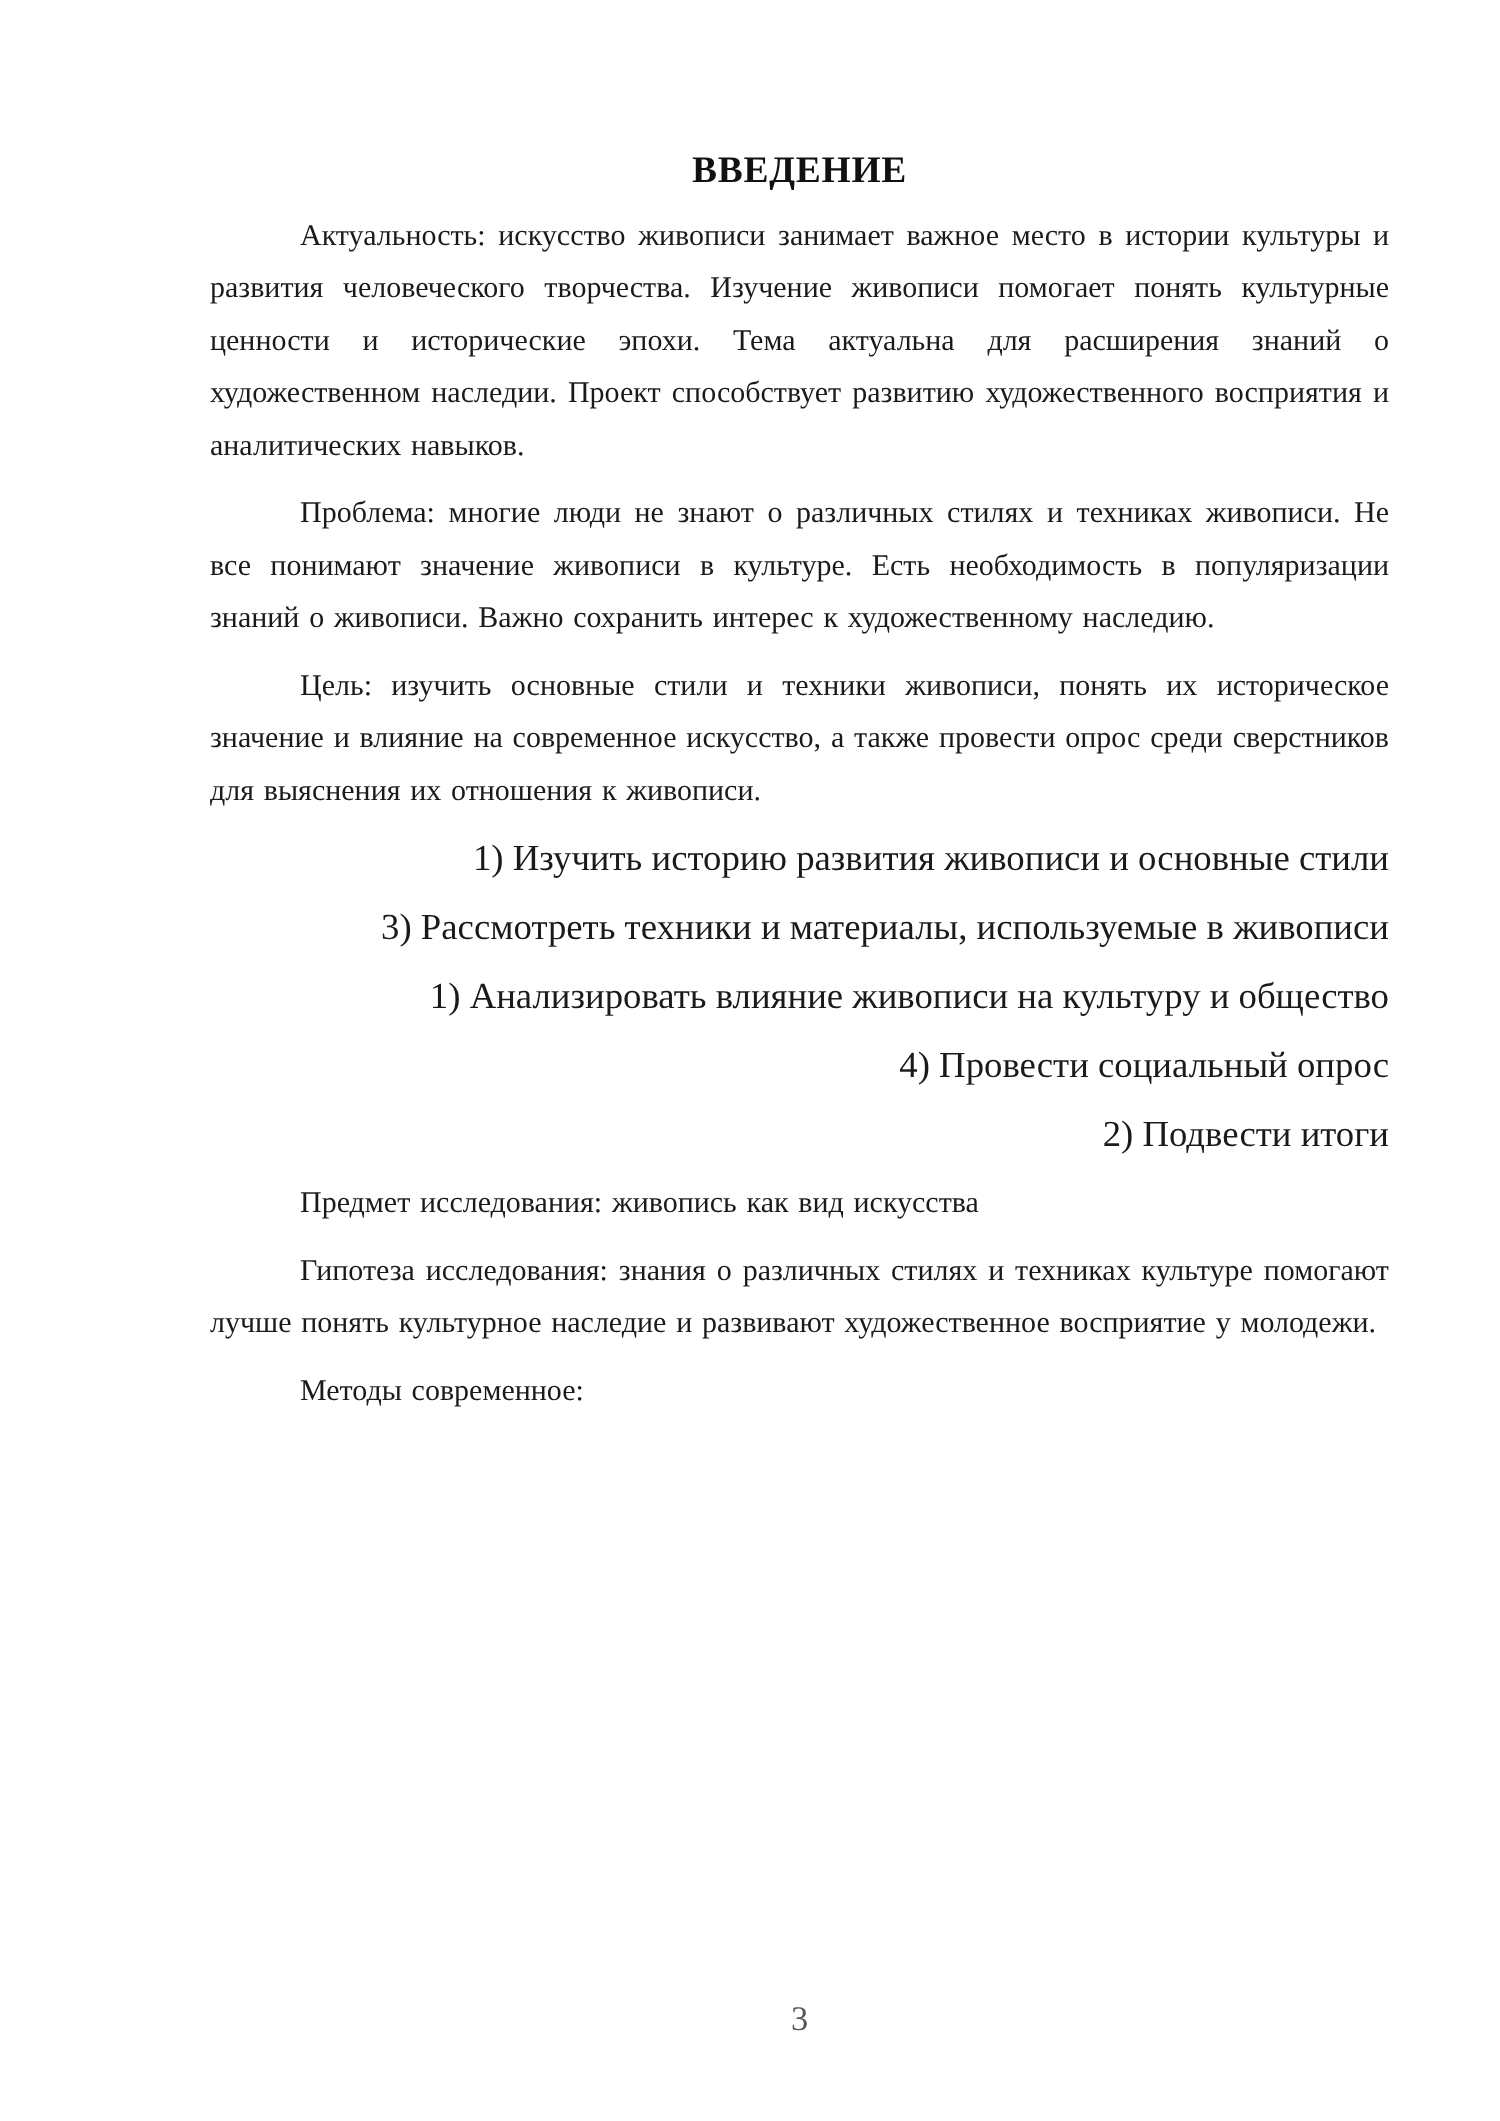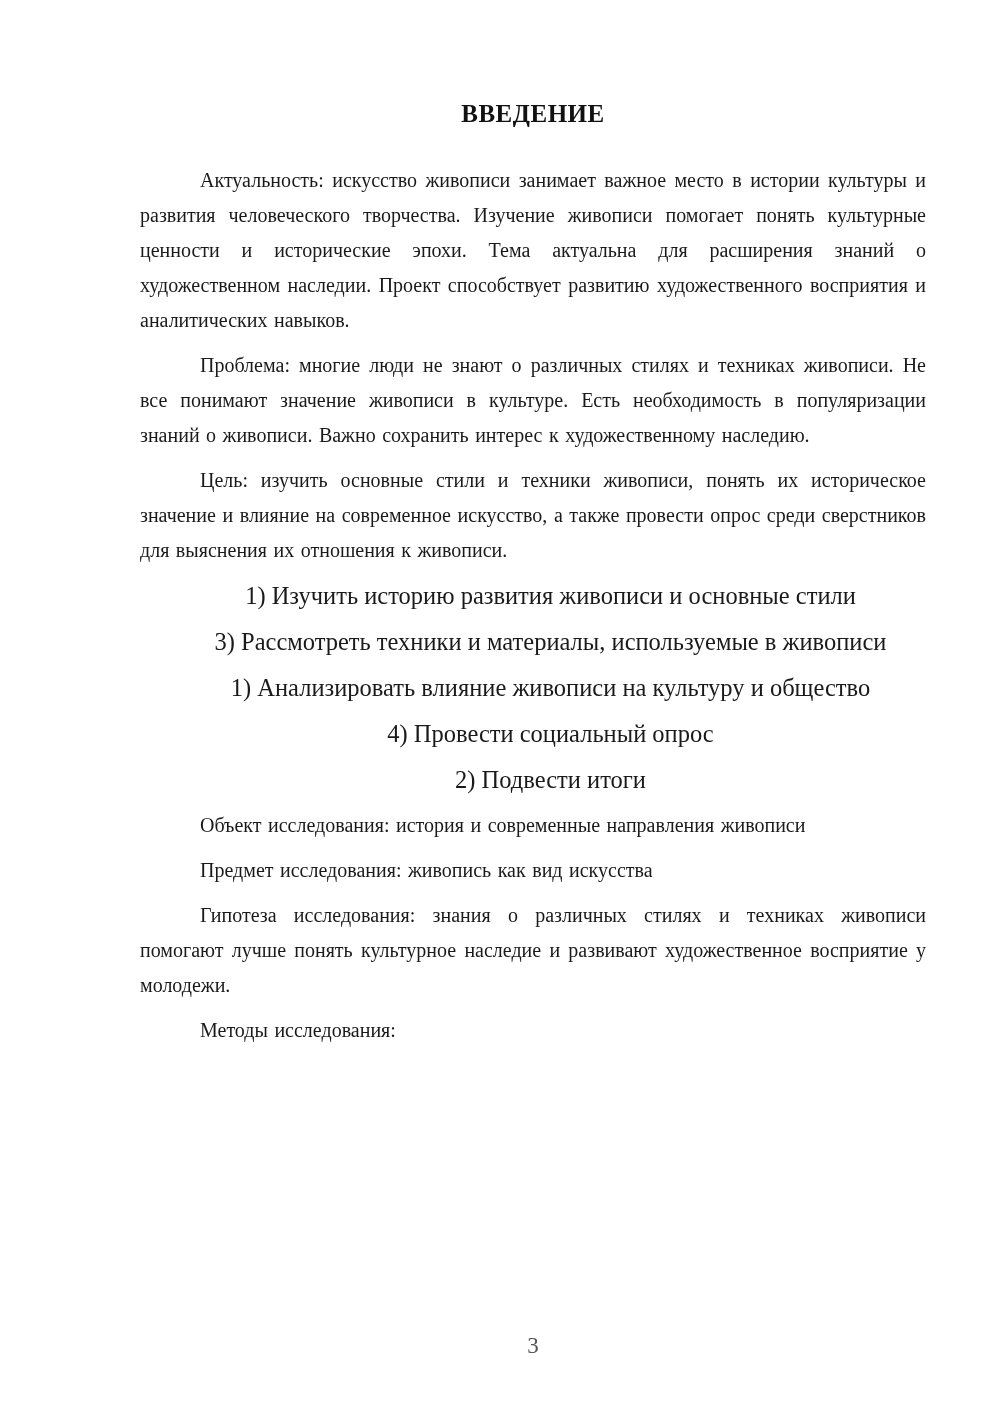--- a/index.html
+++ b/index.html
@@ -28,39 +28,39 @@
     top: 96px;
     width: 786px;
   }
   .doc-title {
     font-size: 25px;
     font-weight: bold;
     text-align: center;
     color: #111111;
     letter-spacing: 0.5px;
     line-height: 36px;
-    margin: 0 0 31px 0;
+    margin: 0 0 8px 0;
   }
   .para {
     font-size: 20px;
     line-height: 35px;
     text-align: justify;
     text-indent: 60px;
     word-spacing: 1.5px;
     margin: 0 0 10px 0;
   }
   .list-block {
     margin: 0;
     padding: 0;
     list-style: none;
   }
   .list-item {
     font-size: 24.5px;
     line-height: 35px;
-    text-align: center;
+    text-align: right;
     padding-left: 35px;
     margin: 0 0 11px 0;
   }
   .page-number {
     position: absolute;
     top: 1332px;
     left: 140px;
     width: 786px;
     text-align: center;
     font-size: 23px;
@@ -84,25 +84,24 @@
 
 
     <ul class="list-block">
       <li class="list-item">1) Изучить историю развития живописи и основные стили</li>
       <li class="list-item">3) Рассмотреть техники и материалы, используемые в живописи</li>
       <li class="list-item">1) Анализировать влияние живописи на культуру и общество</li>
       <li class="list-item">4) Провести социальный опрос</li>
       <li class="list-item">2) Подвести итоги</li>
     </ul>
 
-    <p class="para">Объект исследования: история и современные направления живописи</p>
 
     <p class="para">Предмет исследования: живопись как вид искусства</p>
 
-    <p class="para">Гипотеза исследования: знания о различных стилях и техниках живописи помогают лучше понять культурное наследие и развивают художественное восприятие у молодежи.</p>
+    <p class="para">Гипотеза исследования: знания о различных стилях и техниках культуре помогают лучше понять культурное наследие и развивают художественное восприятие у молодежи.</p>
 
-    <p class="para">Методы исследования:</p>
+    <p class="para">Методы современное:</p>
 
 
   </div>
 
   <div class="page-number">3</div>
 </div>
 
 </body></html>

